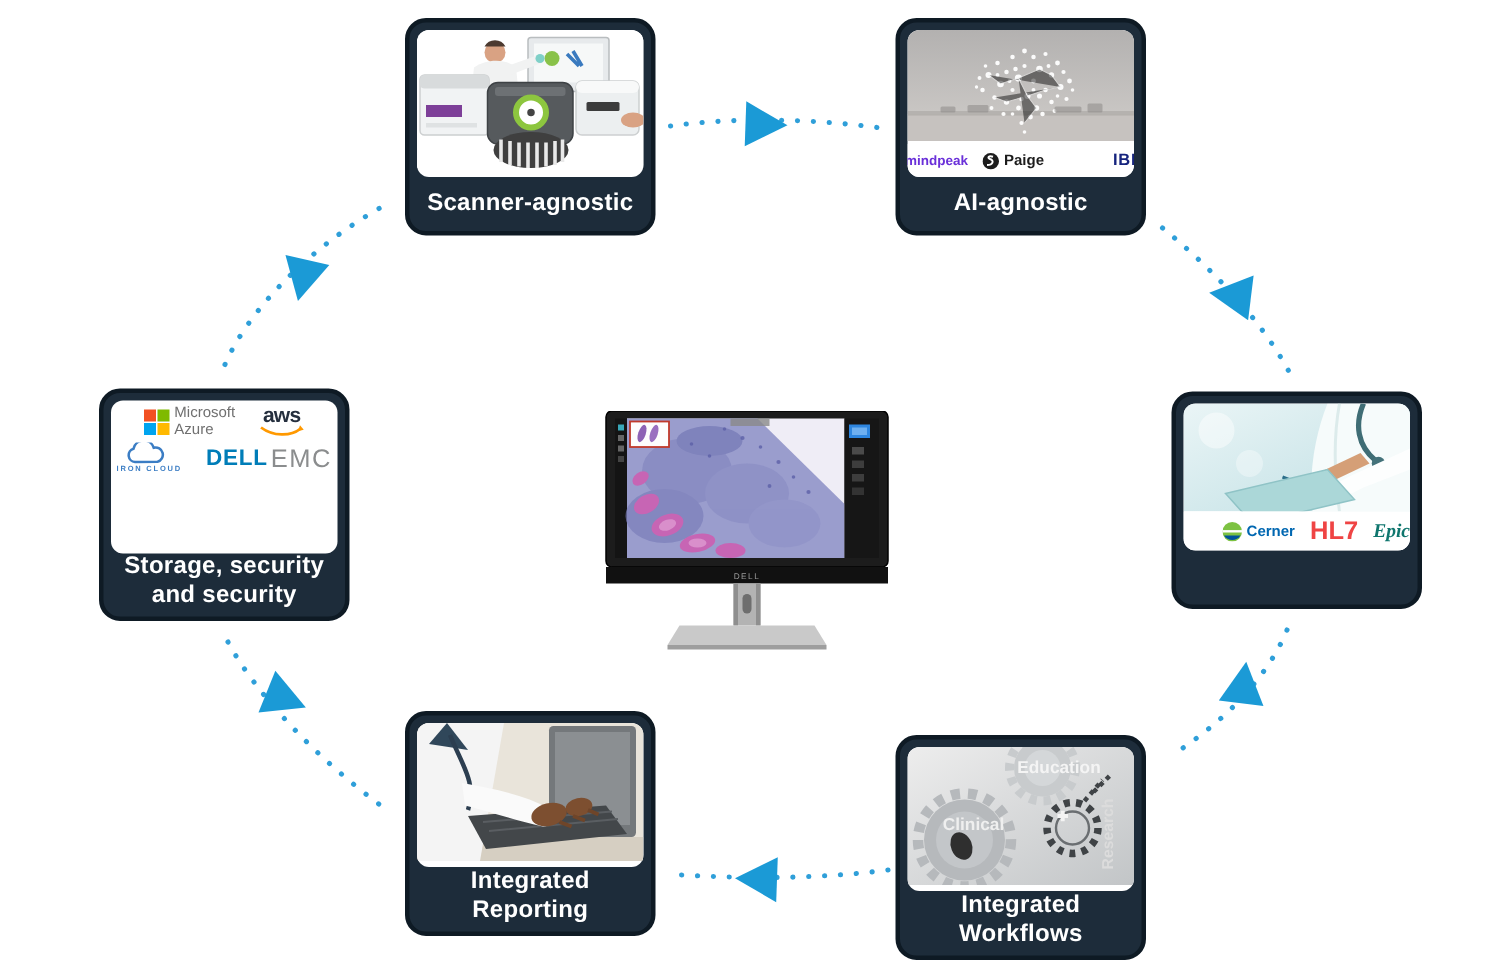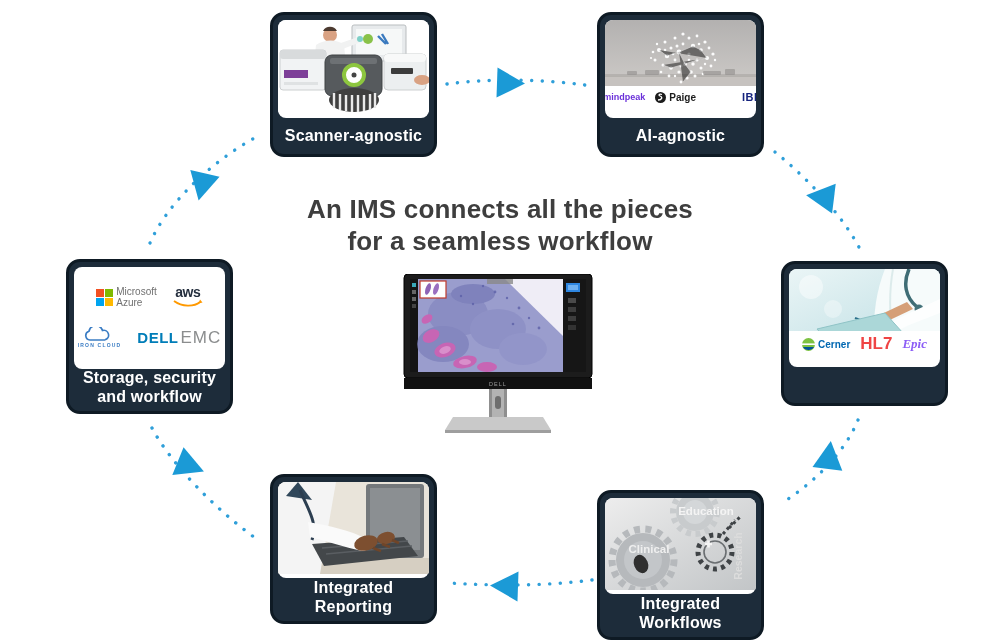--- a/index.html
+++ b/index.html
@@ -13,35 +13,35 @@
         border-radius:14px;box-sizing:border-box;}
   .node .panel{position:absolute;left:5px;right:5px;top:5px;background:#fff;
                border-radius:8px;overflow:hidden;}
   .node .nlabel{position:absolute;left:0;right:0;bottom:0;display:flex;flex-direction:column;
                 align-items:center;justify-content:center;color:#fff;font-weight:bold;
                 font-size:16px;line-height:1.18;letter-spacing:.2px;}
   .h145{height:145px}.h150{height:150px}.h155{height:155px}
   .p98{height:98px}.p96{height:96px}.p102{height:102px}
   .lab35{height:36px}.lab44{height:46px}
   
-  .logostrip{position:absolute;left:0;right:0;bottom:10px;height:22px;background:#fff;
+  .logostrip{position:absolute;left:0;right:0;bottom:0;height:22px;background:#fff;
              display:flex;align-items:center;justify-content:center;gap:10px;}
   .vendor{display:flex;align-items:center;gap:3px;white-space:nowrap;}
   .mindpeak-txt{color:#6a30d9;font-size:9px;font-weight:bold;}
   .paige-txt{color:#1c1c1c;font-size:10px;font-weight:bold;}
   .ibex-wrap{position:relative;padding-left:36px;}
   .ibex-txt{color:#16247e;font-size:11px;font-weight:800;letter-spacing:.5px;}
   .ibex-slash{position:absolute;right:-2px;top:-2px;width:12px;height:2px;background:#f7941d;
               transform:rotate(-38deg);}
   .cerner-txt{color:#0067b1;font-size:10px;font-weight:bold;}
   .hl7-txt{color:#ef4444;font-size:17px;font-weight:800;}
-  .epic-txt{color:#8b5cf6;font-size:13px;font-weight:800;font-style:italic;
+  .epic-txt{color:#0f766e;font-size:13px;font-weight:800;font-style:italic;
             font-family:"Liberation Serif","DejaVu Serif",serif;}
   
-  .cloudrow{display:flex;align-items:center;justify-content:center;gap:16px;margin-top:19px;}
+  .cloudrow{display:flex;align-items:center;justify-content:center;gap:16px;margin-top:3px;}
   .msgrid{display:grid;grid-template-columns:8px 8px;grid-template-rows:8px 8px;gap:1px;}
   .mstxt{color:#707070;font-size:10px;line-height:1.1;text-align:left;}
   .awsword{color:#252f3e;font-size:14px;font-weight:800;line-height:.8;letter-spacing:-.5px;}
   .gtxt{color:#5f6368;font-size:10px;}
   .hipaa{width:24px;height:24px;border-radius:50%;background:#5b3daa;border:2px solid #7a5fd0;
          display:flex;align-items:center;justify-content:center;}
   .hipaa .doc{width:7px;height:9px;background:#fff;border-radius:1px;}
   .irontxt{color:#3b7dc4;font-size:5px;font-weight:bold;letter-spacing:1.2px;text-align:center;}
   .delltxt{color:#007db8;font-size:15px;font-weight:800;letter-spacing:.5px;}
   .emctxt{color:#8b8d8e;font-size:17px;font-weight:normal;letter-spacing:1px;}
@@ -64,24 +64,20 @@
     <g fill="#1b9ad6">
       <path d="M15 0 L-13 -15 L-13 15 Z" transform="translate(510 83) rotate(2)"></path>
       <path d="M15 0 L-13 -15 L-13 15 Z" transform="translate(821 197) rotate(187)"></path>
       <path d="M15 0 L-13 -15 L-13 15 Z" transform="translate(829 456) rotate(-83)"></path>
       <path d="M15 0 L-13 -15 L-13 15 Z" transform="translate(505 586) rotate(182)"></path>
       <path d="M15 0 L-13 -15 L-13 15 Z" transform="translate(190 466) rotate(22)"></path>
       <path d="M15 0 L-13 -15 L-13 15 Z" transform="translate(202 186) rotate(103)"></path>
     </g>
   </svg>
 
-  <div class="headline">
-    <div>An IMS connects all the pieces</div>
-    <div>for a seamless workflow</div>
-  </div>
 
   <div class="node h145" style="left:270px;top:12px;">
     <div class="panel p98">
       <svg width="151" height="92" viewBox="0 0 151 92">
         <rect width="151" height="92" fill="#ffffff"></rect>
 
         <rect x="74" y="5" width="54" height="36" rx="2" fill="#e7eaec" stroke="#b9bdbf"></rect>
         <rect x="78" y="9" width="46" height="26" fill="#f6f8f8"></rect>
         <circle cx="90" cy="19" r="5" fill="#76b82a" opacity=".85"></circle>
         <path d="M100,16 l8,8 M104,14 l6,10" stroke="#3a7abf" stroke-width="2.4" fill="none"></path>
@@ -235,21 +231,21 @@
         <path d="M96,0 L151,0 L151,72 L86,72 C83,46 88,20 96,0 Z" fill="#f6fbfb"></path>
         <path d="M104,0 C100,22 100,44 104,72" stroke="#dcebeb" stroke-width="2" fill="none"></path>
         <path d="M120,0 C114,14 116,28 128,38" stroke="#3f6d75" stroke-width="3.5" fill="none"></path>
         <circle cx="130" cy="40" r="4.5" fill="#44727a"></circle>
         <path d="M151,30 L112,48 C104,52 98,56 92,56 L96,64 C104,64 112,60 120,56 L151,44 Z" fill="#fdfefe"></path>
         <path d="M124,40 L86,58 L80,51 L118,33 Z" fill="#d59f77"></path>
         <ellipse cx="79" cy="55" rx="9" ry="5.5" fill="#d59f77" transform="rotate(-24 79 55)"></ellipse>
         <line x1="66" y1="49" x2="84" y2="56" stroke="#2b6f8a" stroke-width="2.2"></line>
         <path d="M28,60 L96,44 L114,64 L46,80 Z" fill="#abd7d8" stroke="#8fc3c6"></path>
       </svg>
-      <div class="logostrip" style="height:26px;">
+      <div class="logostrip" style="height:26px;justify-content:flex-end;">
         <span class="vendor">
           <svg width="13" height="13" viewBox="0 0 13 13">
             <path d="M6.5,0 A6.5,6.5 0 0 1 6.5,13 A6.5,6.5 0 0 1 6.5,0 Z" fill="#7dc242"></path>
             <path d="M1,9 A6.5,6.5 0 0 0 12,9 Z" fill="#00539b"></path>
             <rect x="0" y="5.4" width="13" height="1.6" fill="#fff"></rect>
           </svg>
           <span class="cerner-txt">Cerner</span>
         </span>
         <span class="vendor">
           <span class="hl7-txt">HL7</span>
@@ -292,21 +288,21 @@
           <span class="irontxt">IRON CLOUD</span>
         </span>
         <span class="vendor" style="gap:2px;">
           <span class="delltxt">DELL</span>
           <span class="emctxt">EMC</span>
         </span>
       </div>
     </div>
     <div class="nlabel lab44">
       <span>Storage, security</span>
-      <span>and workflow</span>
+      <span>and security</span>
     </div>
   </div>
 
   <div class="node h150" style="left:597px;top:490px;">
     <div class="panel p96">
       <svg width="151" height="92" viewBox="0 0 151 92">
         <defs>
           <linearGradient id="gearbg" x1="0" y1="0" x2="1" y2="1">
             <stop offset="0" stop-color="#ededed"></stop>
               <stop offset="1" stop-color="#c2c5c7"></stop>

